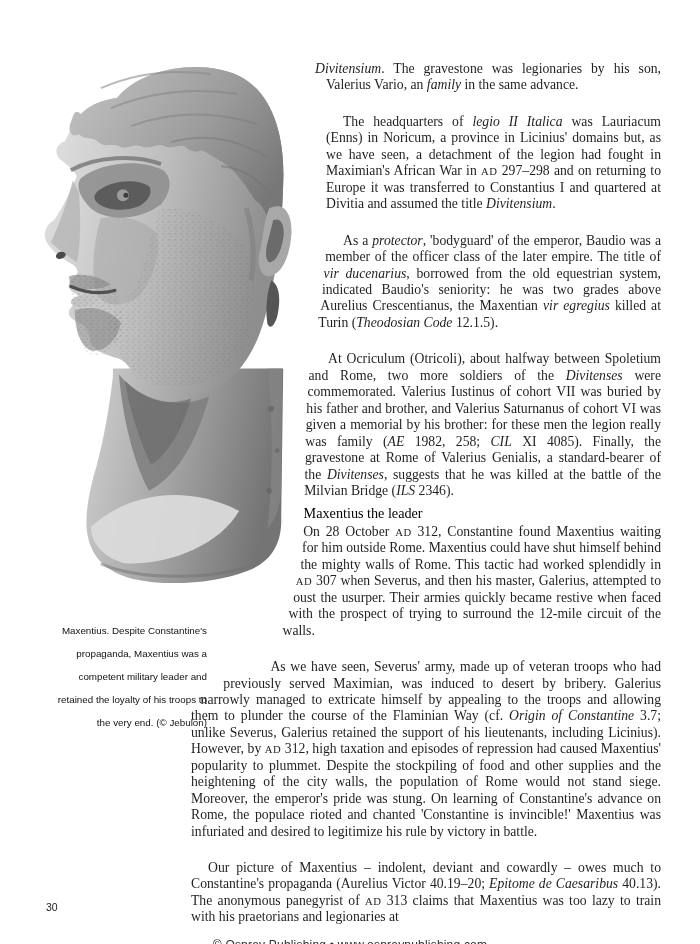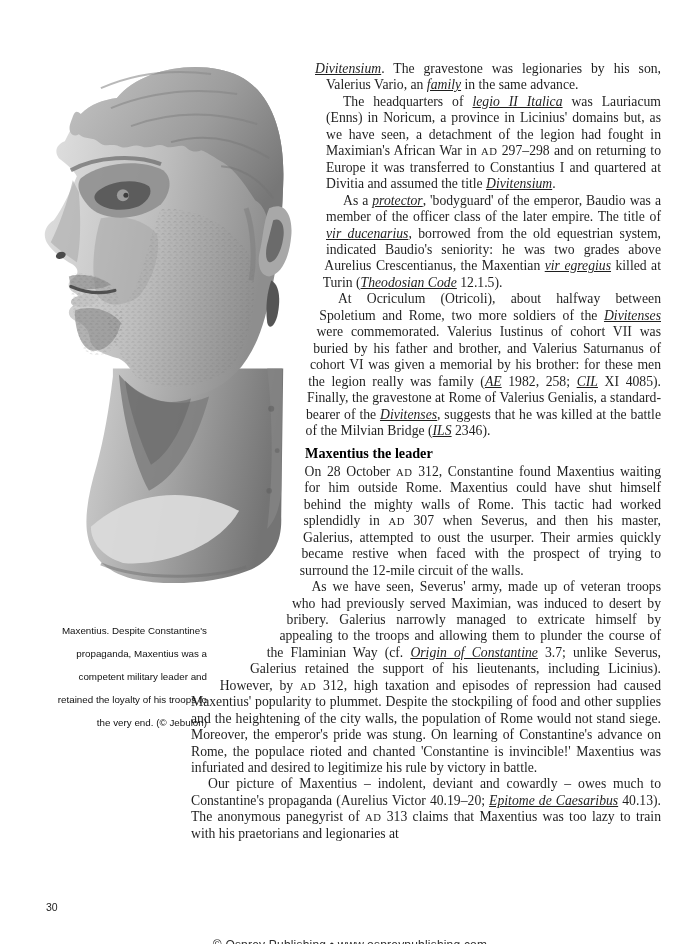--- a/index.html
+++ b/index.html
@@ -8,23 +8,23 @@
   
   .article{position:absolute;left:191px;top:61px;width:470px;
            font-size:13.7px;line-height:16.45px;text-align:justify;}
   .bust-flow{float:left;width:135px;height:633px;
      shape-outside:polygon(0 0,98px 0,98px 15px,118px 15px,118px 32px,131px 32px,131px 49px,
        133px 49px,133px 140px,122px 250px,112px 300px,109px 345px,106px 470px,103px 500px,
        98px 513px,96px 530px,91px 546px,85px 562px,73px 578px,58px 594px,28px 610px,
        10px 622px,0 632px);
      shape-margin:6px;}
   .para{margin:0;}
-  .para.ind{text-indent:17px;}
-  .heading{font-size:14.2px;line-height:16.45px;font-weight:bold;margin:6px 0 2px;color:#000;}
-  .it{font-style:italic;text-decoration:underline;}
+  .para.ind{text-indent:17px;margin-top:20px;}
+  .heading{font-size:14.2px;line-height:16.45px;font-weight:normal;margin:6px 0 2px;color:#000;}
+  .it{font-style:italic;}
   .sc{font-size:.78em;letter-spacing:.05em;}
   
   .bust{position:absolute;left:40px;top:58px;width:252px;height:546px;z-index:0;}
   
   .caption{position:absolute;left:45px;top:619px;width:162px;
            font-family:"Liberation Sans",sans-serif;font-size:9.8px;line-height:23px;
            color:#111;text-align:right;}
   .pagenum{position:absolute;left:46px;top:901px;
            font-family:"Liberation Sans",sans-serif;font-size:10.5px;color:#222;}
   .footer{position:absolute;left:0;right:0;top:938px;text-align:center;

